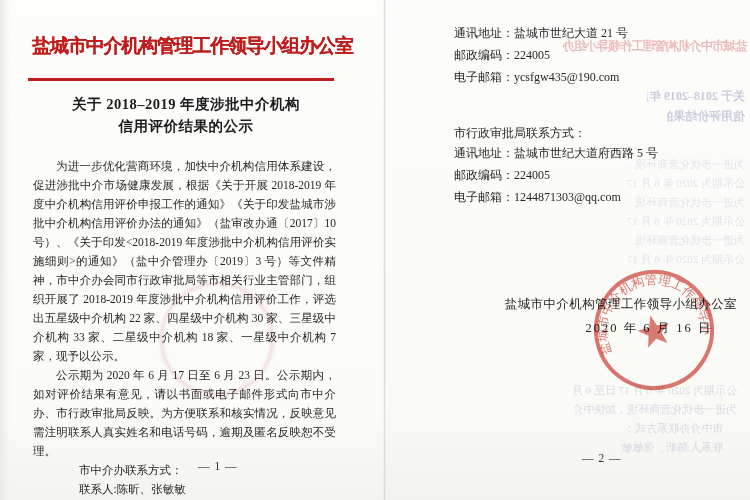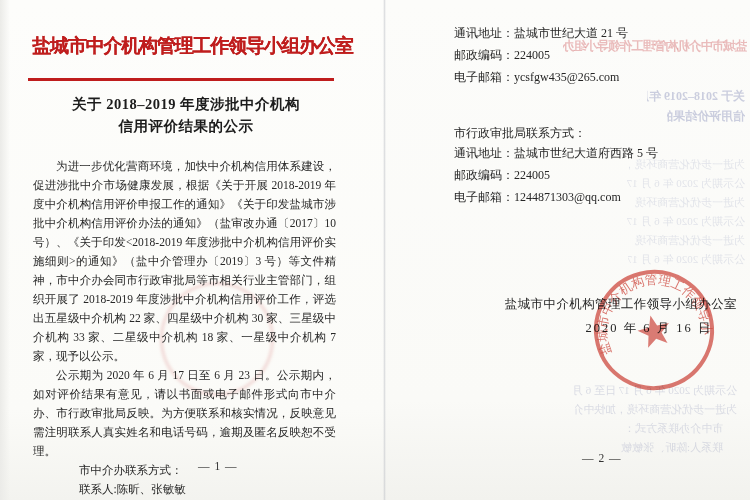--- a/index.html
+++ b/index.html
@@ -99,21 +99,21 @@
     <div class="ghost ghost-faint" style="top:252px;left:243px;width:117px;font-size:11px;">公示期为 2020 年 6 月 17 日至 6 月 23 日。公示期内，如对评价结果有意见，请以书面或电子邮件形式向市中介办、市行政审批局反映。为方便联系和核实情况，反映意见需注明联系人真实姓名和电话号码，逾期及匿名反映恕不受理。</div>
 
     <div class="ghost ghost-faint2" style="top:383px;left:184px;width:168px;font-size:11px;">公示期为 2020 年 6 月 17 日至 6 月 23 日。公示期内，如对评价结果有意见，请以书面或电子邮件形式向市中介办、市行政审批局反映。为方便联系和核实情况，反映意见需注明联系人真实姓名和电话号码，逾期及匿名反映恕不受理。</div>
     <div class="ghost ghost-faint2" style="top:402px;left:190px;width:162px;font-size:11px;">为进一步优化营商环境，加快中介机构信用体系建设，促进涉批中介市场健康发展，根据《关于开展 2018-2019 年度中介机构信用评价申报工作的通知》《关于印发盐城市涉批中介机构信用评价办法的通知》（盐审改办通〔2017〕10 号）、《关于印发&lt;2018-2019 年度涉批中介机构信用评价实施细则&gt;的通知》（盐中介管理办〔2019〕3 号）等文件精神，市中介办会同市行政审批局等市相关行业主管部门，组织开展了 2018-2019 年度涉批中介机构信用评价工作，评选出五星级中介机构 22 家、四星级中介机构 30 家、三星级中介机构 33 家、二星级中介机构 18 家、一星级中介机构 7 家，现予以公示。</div>
     <div class="ghost ghost-faint2" style="top:421px;left:238px;width:100px;font-size:11px;">市中介办联系方式：</div>
     <div class="ghost ghost-faint2" style="top:440px;left:230px;width:108px;font-size:11px;">联系人:陈昕、张敏敏</div>
 
     <div class="r-block r-block-1">
       <div>通讯地址：盐城市世纪大道 21 号</div>
       <div>邮政编码：224005</div>
-      <div>电子邮箱：ycsfgw435@265.com</div>
+      <div>电子邮箱：ycsfgw435@190.com</div>
     </div>
 
     <div class="r-block r-heading">市行政审批局联系方式：</div>
 
     <div class="r-block r-block-2">
       <div>通讯地址：盐城市世纪大道府西路 5 号</div>
       <div>邮政编码：224005</div>
       <div>电子邮箱：1244871303@qq.com</div>
     </div>
 

